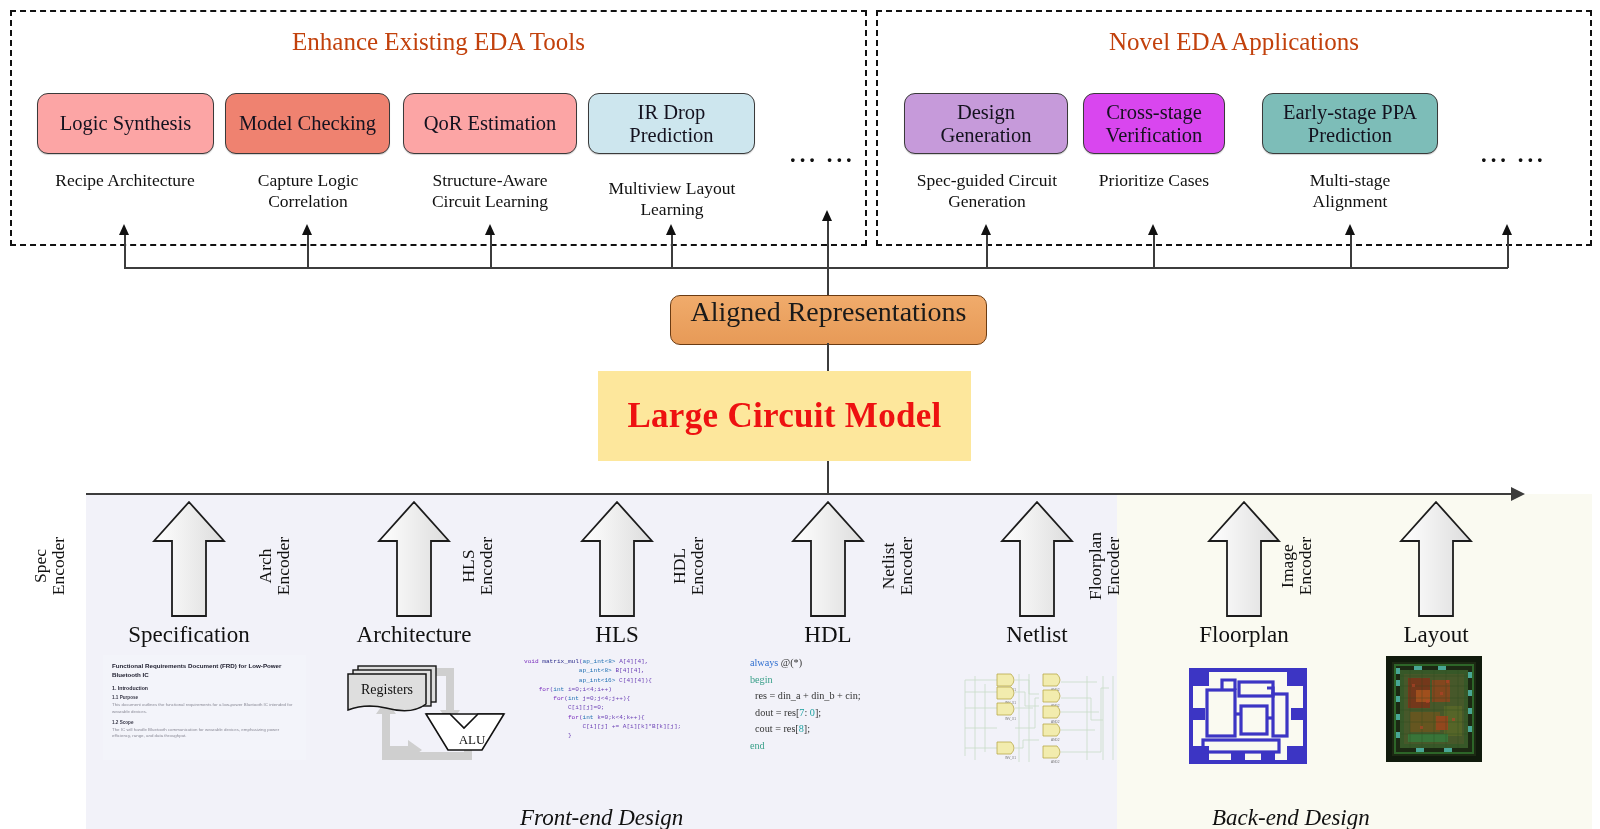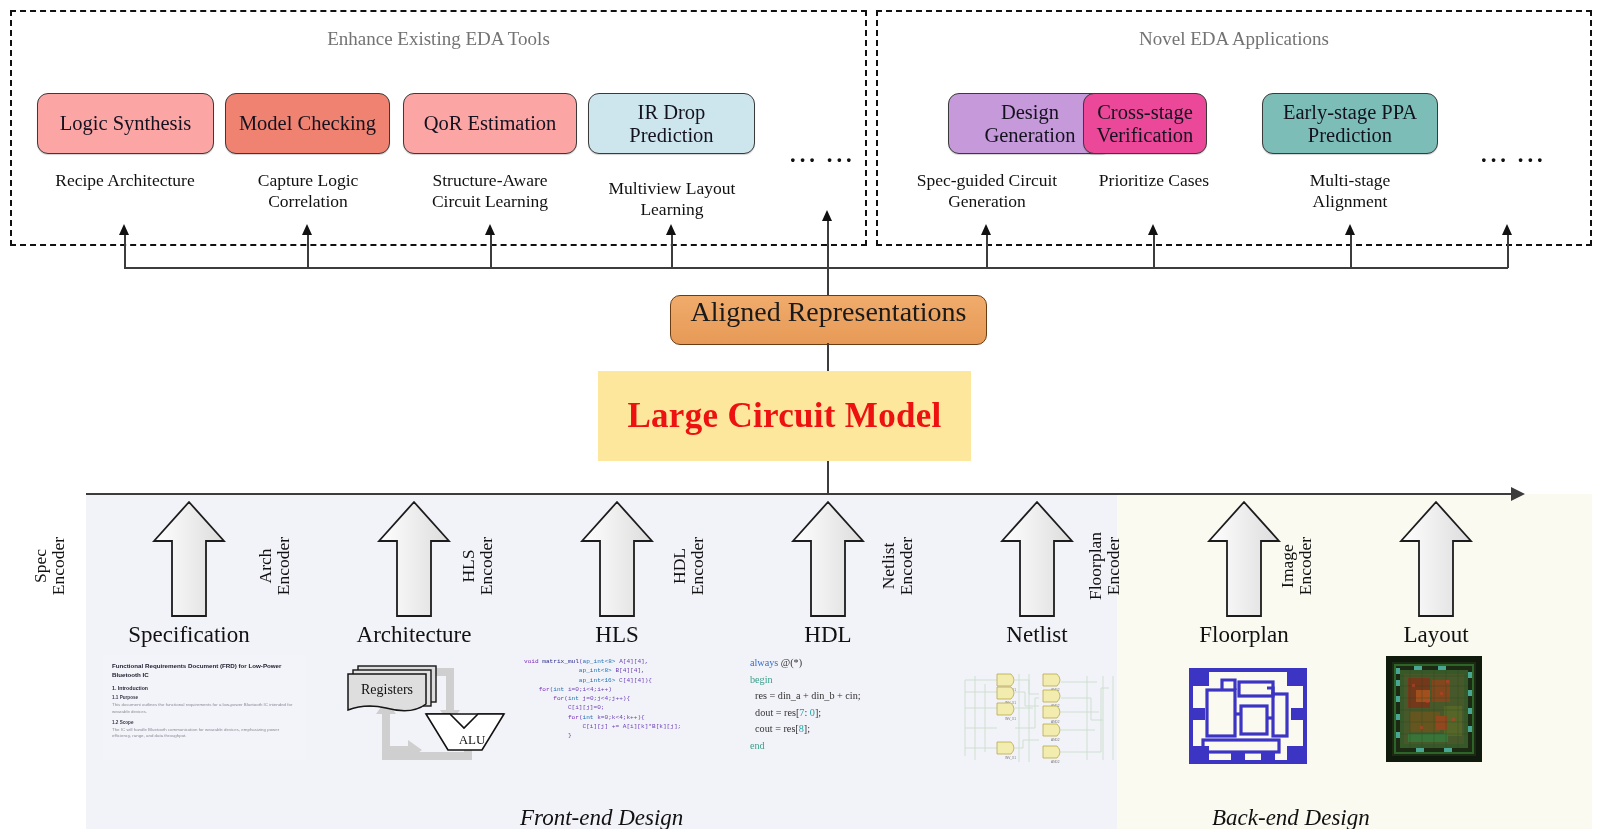--- a/index.html
+++ b/index.html
@@ -1,21 +1,21 @@
 <!DOCTYPE html>
 <html><head>
 <meta charset="utf-8">
 <style>
   html,body{margin:0;padding:0;background:#fff;}
   body{width:1600px;height:829px;position:relative;overflow:hidden;
        font-family:"Liberation Serif","DejaVu Serif",serif;color:#111;}
 
   
   .dash-panel{position:absolute;border:2.5px dashed #111;box-sizing:border-box;background:transparent;}
-  .panel-title{position:absolute;text-align:center;font-size:19px;color:#737373;white-space:nowrap;}
+  .panel-title{position:absolute;text-align:center;font-size:25px;color:#c2410c;white-space:nowrap;}
 
   
   .app-box{position:absolute;box-sizing:border-box;border:1.6px solid #3a3a3a;border-radius:11px;
            display:flex;align-items:center;justify-content:center;text-align:center;
            font-size:20.5px;line-height:1.12;color:#14121f;padding:2px 4px;
            box-shadow:0 1px 1px rgba(0,0,0,.18);}
   .app-sub{position:absolute;text-align:center;font-size:17.5px;line-height:1.18;color:#111;}
 
   .dots{position:absolute;font-size:23px;letter-spacing:2px;color:#111;font-weight:700;}
 
@@ -99,26 +99,26 @@
 </div>
 <div class="app-sub" style="left:393px;top:170px;width:194px;">Structure-Aware<br>Circuit Learning</div>
 
 <div class="app-box" style="left:588px;top:93px;width:167px;height:61px;background:#cde6ee;">
   <span>IR Drop<br>Prediction</span>
 </div>
 <div class="app-sub" style="left:586px;top:178px;width:172px;">Multiview Layout<br>Learning</div>
 
 <div class="dots" style="left:789px;top:148px;">··· ···</div>
 
-<div class="app-box" style="left:948px;top:93px;width:164px;height:61px;background:#c69ada;">
+<div class="app-box" style="left:904px;top:93px;width:164px;height:61px;background:#c69ada;">
   <span>Design Generation</span>
 </div>
 <div class="app-sub" style="left:893px;top:170px;width:188px;">Spec-guided Circuit<br>Generation</div>
 
-<div class="app-box" style="left:1083px;top:93px;width:124px;height:61px;background:#ec4899;">
+<div class="app-box" style="left:1083px;top:93px;width:142px;height:61px;background:#d946ef;">
   <span>Cross-stage<br>Verification</span>
 </div>
 <div class="app-sub" style="left:1080px;top:170px;width:148px;">Prioritize Cases</div>
 
 <div class="app-box" style="left:1262px;top:93px;width:176px;height:61px;background:#7dbdb8;">
   <span>Early-stage PPA<br>Prediction</span>
 </div>
 <div class="app-sub" style="left:1268px;top:170px;width:164px;">Multi-stage<br>Alignment</div>
 
 <div class="dots" style="left:1480px;top:148px;">··· ···</div>

